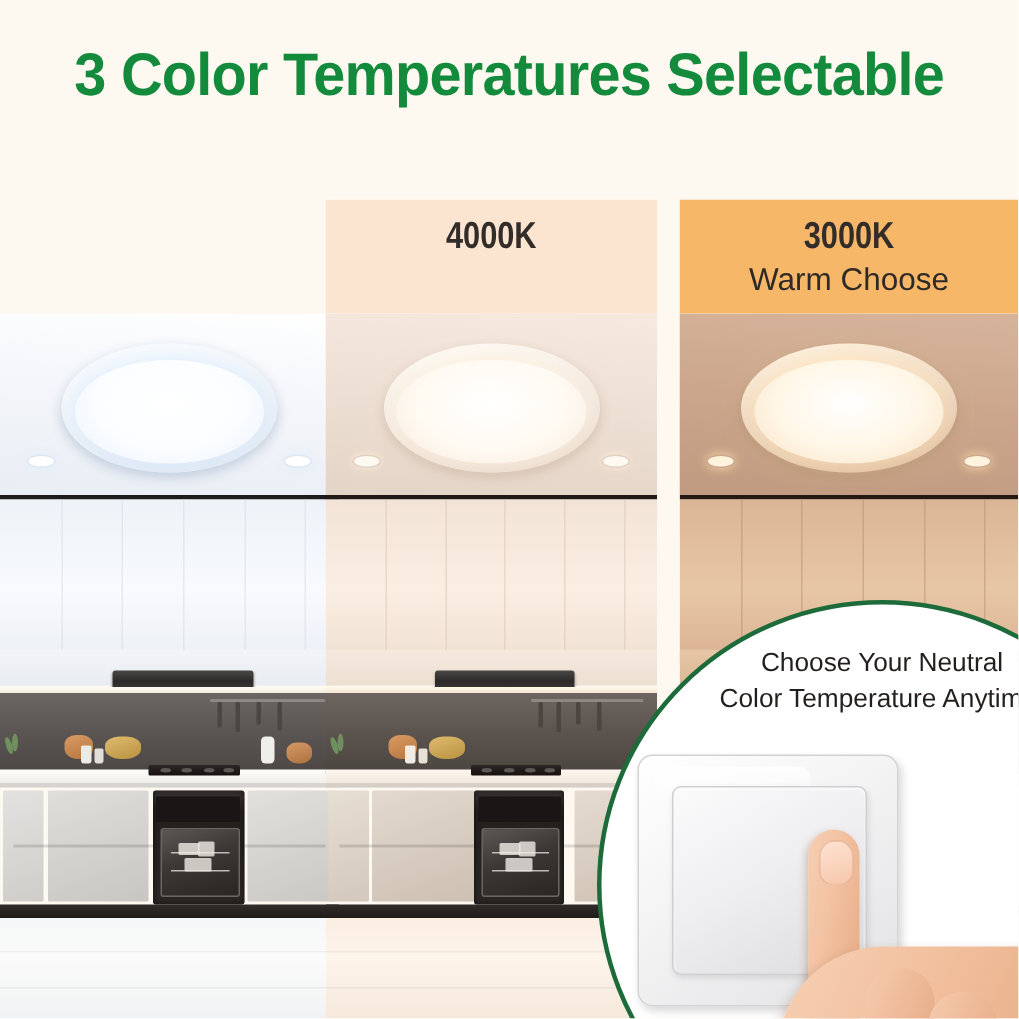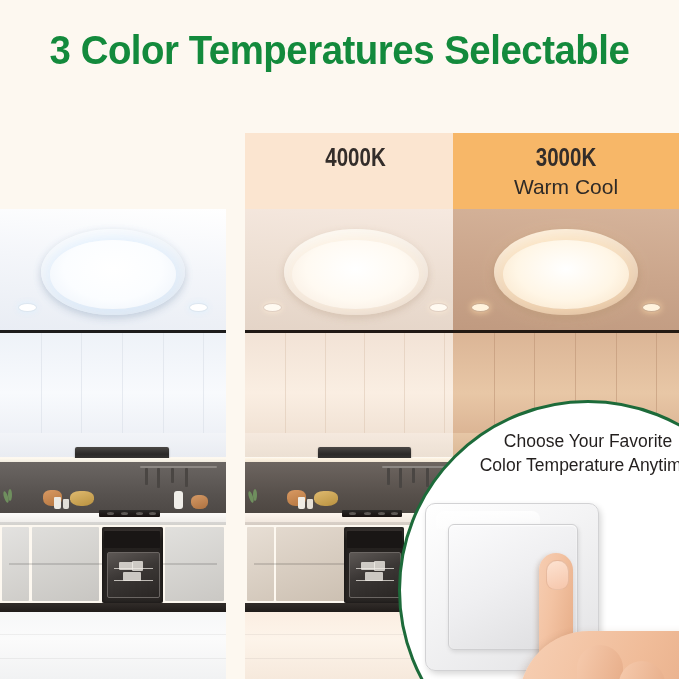--- a/index.html
+++ b/index.html
@@ -46,21 +46,21 @@
     left: 0; top: 133px;
     width: 679px; height: 546px;
   }
   .panel {
     position: absolute;
     top: 0;
     height: 546px;
     overflow: hidden;
   }
   .panel.p0 { left: 0px;   width: 226px; }
-  .panel.p1 { left: 245px; width: 221px; }
+  .panel.p1 { left: 217px; width: 221px; }
   .panel.p2 { left: 453px; width: 226px; }
 
   .panel-header {
     position: absolute;
     left: 0; top: 0;
     width: 100%; height: 76px;
   }
   .panel-header .kelvin {
     position: absolute;
     left: 0; top: 10px;
@@ -573,21 +573,21 @@
         <div class="floor" style="background:linear-gradient(180deg,#fbeee2 0%,#fdf4ea 40%,#f6e9dc 100%);">
           <div class="floor-line" style="top:22px;"></div>
           <div class="floor-line" style="top:46px;"></div>
         </div>
       </div>
     </div>
 
     <div class="panel p2">
       <div class="panel-header" style="background:#f7b768;">
         <div class="kelvin">3000K</div>
-        <div class="cname">Warm Cool</div>
+        <div class="cname">Warm Choose</div>
       </div>
 
       <div class="ceiling">
         <div class="ceiling-plane" style="background:linear-gradient(185deg,#d6b49b 0%,#cba68c 50%,#c09a80 100%);"></div>
         <div class="lamp">
           <div class="lamp-rim" style="background:linear-gradient(170deg,#fff6e8,#d8b79c);box-shadow:0 3px 9px rgba(120,85,60,0.4);"></div>
           <div class="lamp-face" style="background:radial-gradient(ellipse at 50% 42%, #ffffff 0%, #fff6e6 55%, #f7e0c2 100%);box-shadow:0 0 22px rgba(255,226,180,0.95);"></div>
         </div>
         <div class="downlight l" style="background:#fff3dd;box-shadow:0 0 7px rgba(255,220,170,0.95);border:1px solid #c8a98f;"></div>
         <div class="downlight r" style="background:#fff3dd;box-shadow:0 0 7px rgba(255,220,170,0.95);border:1px solid #c8a98f;"></div>
@@ -643,21 +643,21 @@
         <div class="floor" style="background:linear-gradient(180deg,#ecd0b0 0%,#f3dcc0 40%,#e6c8a6 100%);">
           <div class="floor-line" style="top:22px;"></div>
           <div class="floor-line" style="top:46px;"></div>
         </div>
       </div>
     </div>
   </div>
 
   <div class="callout">
     <div class="callout-text">
-      <span>Choose Your Favorite</span>
+      <span>Choose Your Neutral</span>
       <span class="l2">Color Temperature Anytime!</span>
     </div>
 
     <div class="switch-plate">
       <div class="plate-gloss"></div>
       <div class="switch-rocker"></div>
     </div>
 
     <div class="hand">
       <div class="finger-index">

